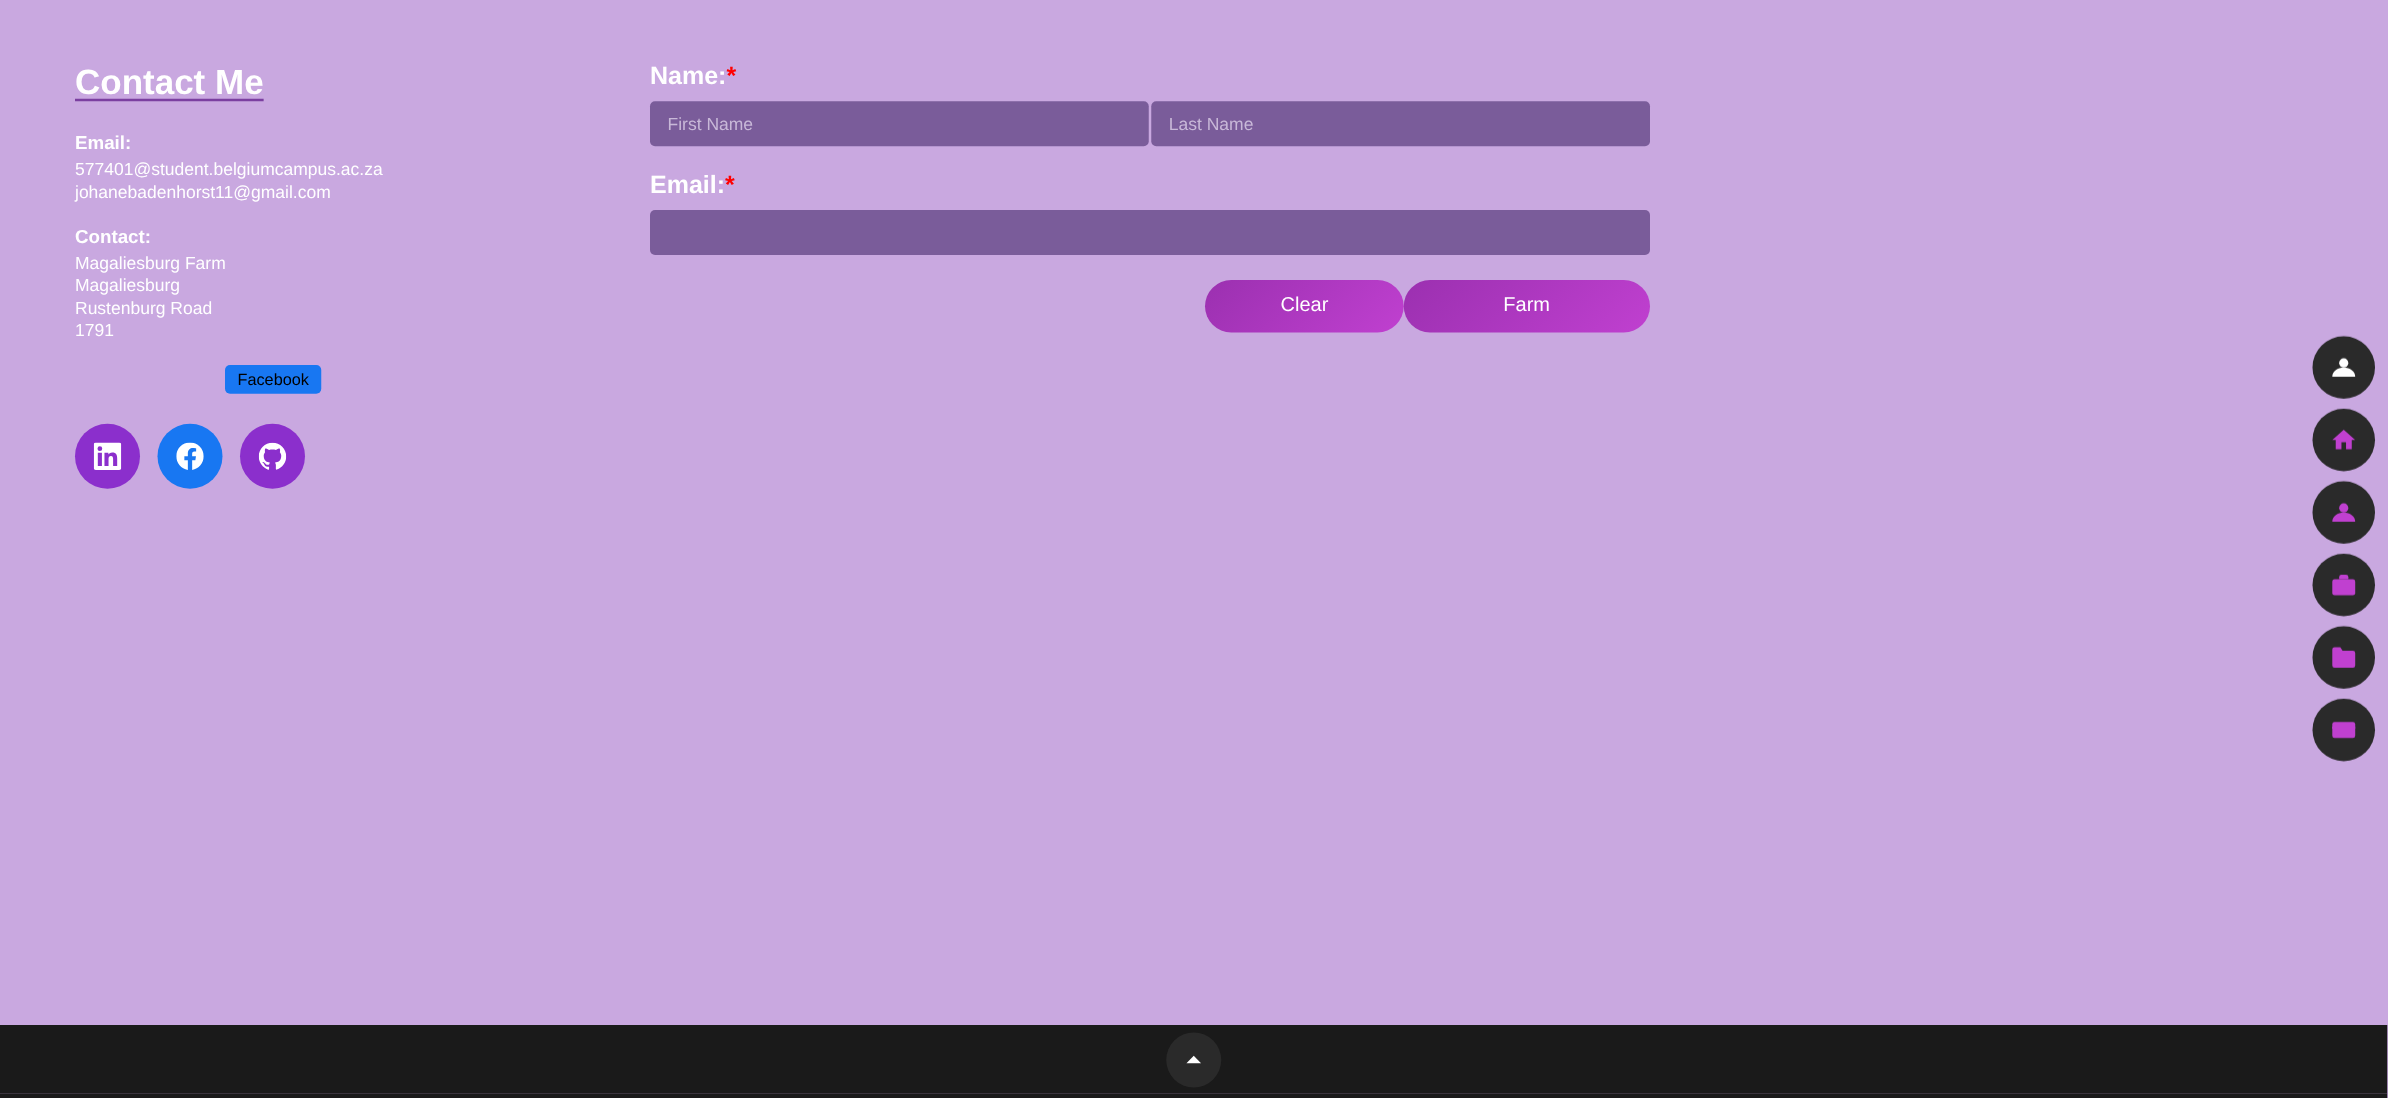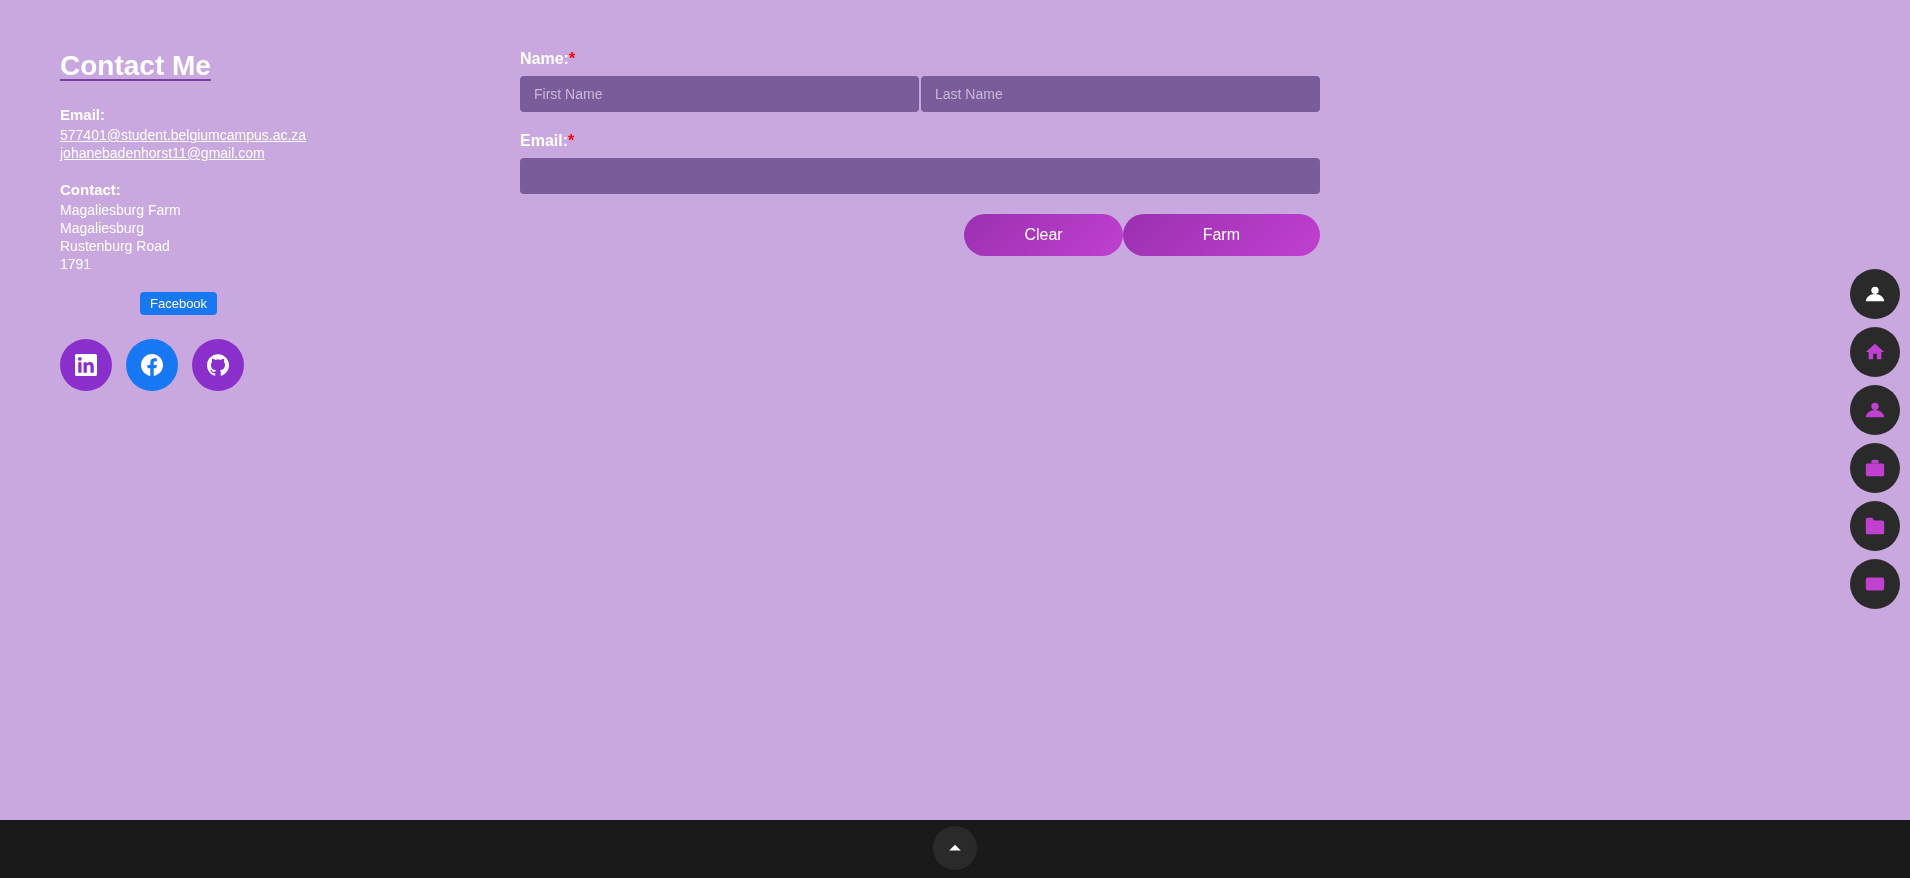--- a/index.html
+++ b/index.html
@@ -41,21 +41,20 @@
     .contact-label {
       font-weight: bold;
       font-size: 15px;
       color: white;
       margin-bottom: 4px;
     }
 
     .contact-value {
       font-size: 14px;
       color: white;
-      text-decoration: underline;
       cursor: pointer;
       display: block;
       margin-bottom: 2px;
     }
 
     .contact-value.no-underline {
       text-decoration: none;
     }
 
     .social-icons {
@@ -85,21 +84,21 @@
     .right-column {
       flex: 1;
       max-width: 800px;
     }
 
     .form-group {
       margin-bottom: 20px;
     }
 
     .form-label {
-      font-size: 16px;
+      font-size: 20px;
       font-weight: bold;
       color: white;
       margin-bottom: 8px;
       display: block;
     }
 
     .required-star {
       color: red;
     }
 
@@ -247,21 +246,21 @@
     <div class="contact-section">
       <div class="contact-label">Contact:</div>
       <span class="contact-value no-underline">Magaliesburg Farm</span>
       <span class="contact-value no-underline">Magaliesburg</span>
       <span class="contact-value no-underline">Rustenburg Road</span>
       <span class="contact-value no-underline">1791</span>
     </div>
 
     
     <div style="position:relative; display:inline-block; margin-bottom: 4px;">
-      <div style="background-color:#1877f2; color:#fef9c3; font-size:13px; padding:4px 10px; border-radius:4px; display:inline-block; margin-left: 80px;">Facebook</div>
+      <div style="background-color:#1877f2; color:#000000; font-size:13px; padding:4px 10px; border-radius:4px; display:inline-block; margin-left: 120px;">Facebook</div>
     </div>
 
     <div class="social-icons">
       <div class="social-icon linkedin">
         <svg class="linkedin-svg" viewBox="0 0 24 24" xmlns="http://www.w3.org/2000/svg">
           <path d="M20.447 20.452h-3.554v-5.569c0-1.328-.027-3.037-1.852-3.037-1.853 0-2.136 1.445-2.136 2.939v5.667H9.351V9h3.414v1.561h.046c.477-.9 1.637-1.85 3.37-1.85 3.601 0 4.267 2.37 4.267 5.455v6.286zM5.337 7.433a2.062 2.062 0 0 1-2.063-2.065 2.064 2.064 0 1 1 2.063 2.065zm1.782 13.019H3.555V9h3.564v11.452zM22.225 0H1.771C.792 0 0 .774 0 1.729v20.542C0 23.227.792 24 1.771 24h20.451C23.2 24 24 23.227 24 22.271V1.729C24 .774 23.2 0 22.222 0h.003z"></path>
         </svg>
       </div>
       <div class="social-icon facebook">
         <svg class="facebook-svg" viewBox="0 0 24 24" xmlns="http://www.w3.org/2000/svg">

